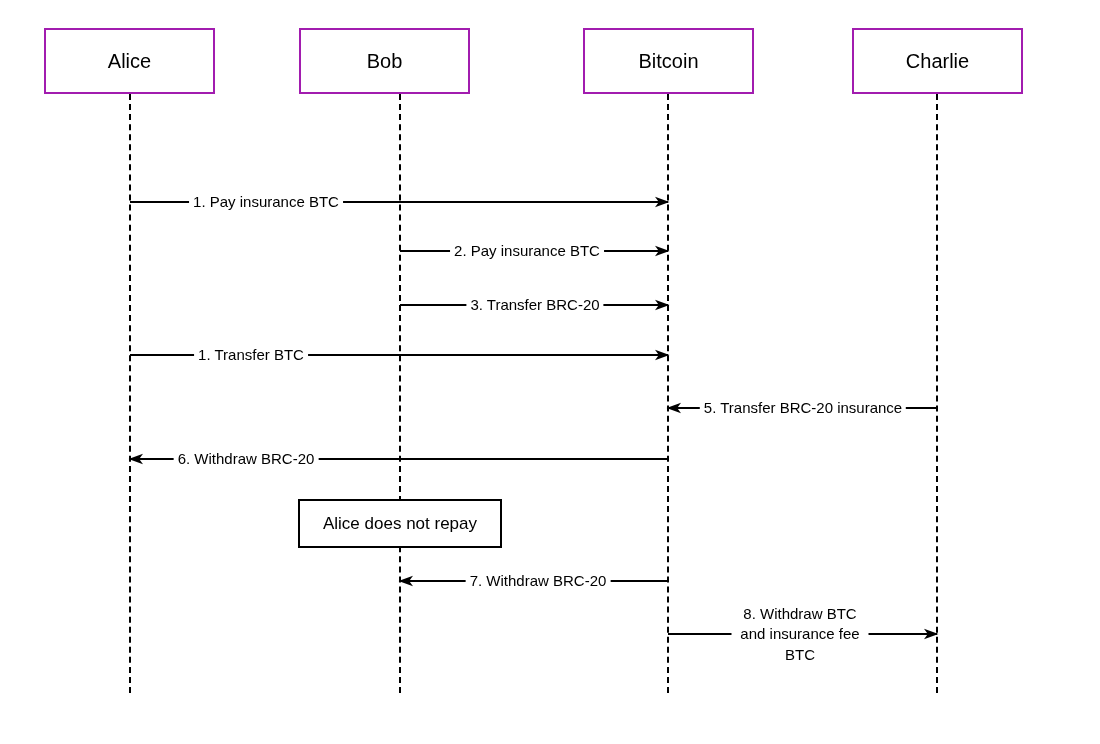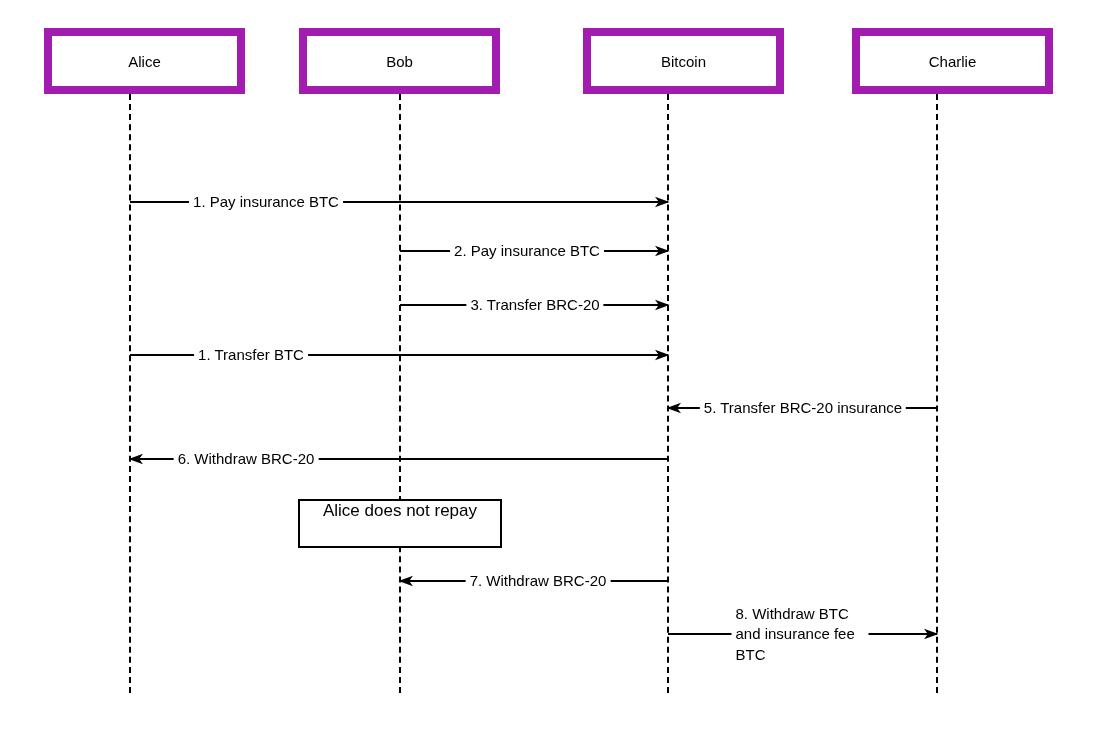--- a/index.html
+++ b/index.html
@@ -12,28 +12,28 @@
     width: 1100px;
     height: 744px;
     background: #ffffff;
     font-family: "Liberation Sans", sans-serif;
     color: #000000;
     overflow: hidden;
   }
   .actor {
     position: absolute;
     top: 28px;
-    width: 201px;
+    width: 171px;
     height: 66px;
-    border: 8px solid #a21caf;
+    border: 2px solid #a21caf;
     background: #ffffff;
     display: flex;
     align-items: center;
     justify-content: center;
-    font-size: 15px;
+    font-size: 20px;
     box-sizing: border-box;
   }
   .lifeline {
     position: absolute;
     top: 94px;
     height: 599px;
     width: 0;
     border-left: 2px dashed #000000;
   }
   .message {
@@ -58,31 +58,32 @@
     top: 1px;
     transform: translate(-50%, -50%);
     background: #ffffff;
     padding: 1px 4px;
     font-size: 15px;
     white-space: nowrap;
     line-height: 1.35;
   }
   .mlabel.multiline {
     white-space: pre-line;
-    text-align: left;
+    text-align: center;
   }
   .note {
     position: absolute;
     left: 298px;
     top: 499px;
     width: 204px;
     height: 49px;
     border: 2px solid #000000;
     background: #ffffff;
     display: flex;
+    align-items: center;
     justify-content: center;
     font-size: 17px;
     box-sizing: border-box;
   }
 </style>
 </head>
 <body>
 
 <div class="canvas">
 

